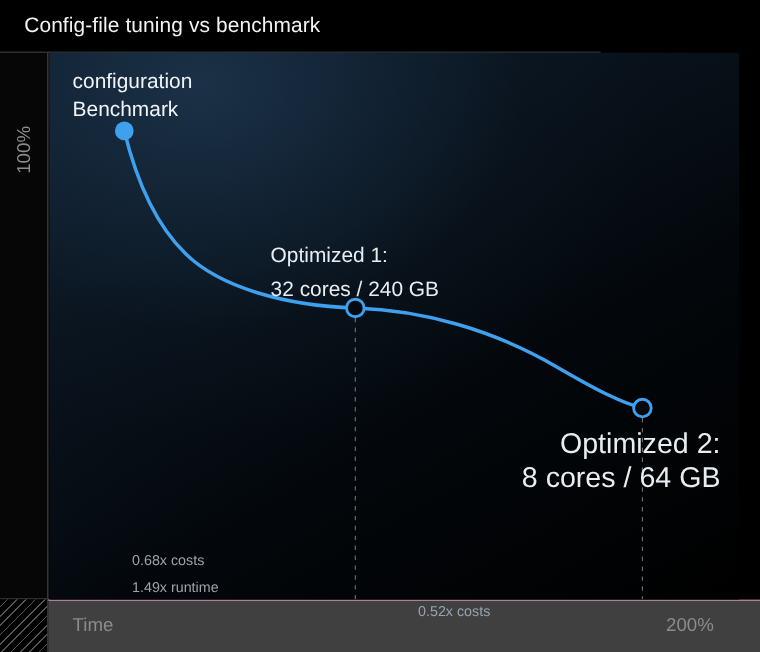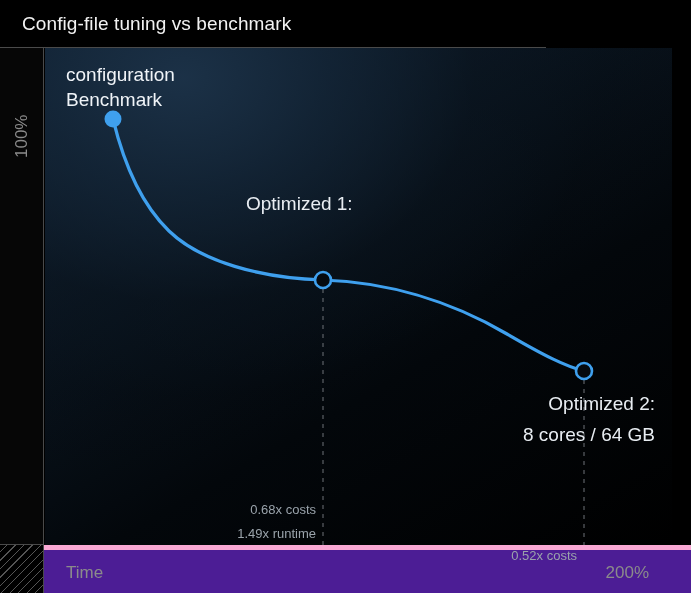--- a/index.html
+++ b/index.html
@@ -84,22 +84,22 @@
       #555555 5px, #555555 6px
     );
   }
 
   #x-axis-strip {
     position: absolute;
     left: 44px;
     top: 545px;
     width: 647px;
     height: 48px;
-    background: #4c1d95;
-    border-top: 5px solid #f9a8d4;
+    background: #404040;
+    border-top: 1px solid #f9a8d4;
     box-sizing: border-box;
   }
   #x-left-label {
     position: absolute;
     left: 22px;
     top: 13px;
     font-size: 17px;
     color: #8b8b8b;
     white-space: nowrap;
   }
@@ -156,38 +156,37 @@
 
   #label-benchmark {
     left: 66px;
     top: 62px;
     font-size: 19px;
     color: #f0f4f8;
     line-height: 25px;
   }
   #label-opt1 {
     left: 246px;
-    top: 188px;
+    top: 217px;
     font-size: 19px;
     color: #e8edf2;
     line-height: 31px;
   }
   #label-opt2 {
     left: 240px;
     top: 388px;
     width: 415px;
     text-align: right;
-    font-size: 19px;
+    font-size: 26px;
     color: #e8edf2;
     line-height: 31px;
   }
 
   .stat-block {
     position: absolute;
-    text-align: right;
     font-size: 13px;
     color: #9aa3ab;
     line-height: 24px;
     white-space: nowrap;
   }
   #stats-opt1 {
     left: 120px;
     top: 498px;
     width: 196px;
   }
@@ -245,20 +244,21 @@
 
   <div id="plot-right-edge"></div>
 
   <div class="annot" id="label-benchmark">
     <span class="annot-line">configuration</span>
     <span class="annot-line">Benchmark</span>
   </div>
 
   <div class="annot" id="label-opt1">
     <span class="annot-line">Optimized 1:</span>
+    <span class="annot-line">32 cores / 240 GB</span>
   </div>
 
   <div class="annot" id="label-opt2">
     <span class="annot-line">Optimized 2:</span>
     <span class="annot-line">8 cores / 64 GB</span>
   </div>
 
   <div class="stat-block" id="stats-opt1">
     <span class="annot-line">0.68x costs</span>
     <span class="annot-line">1.49x runtime</span>

